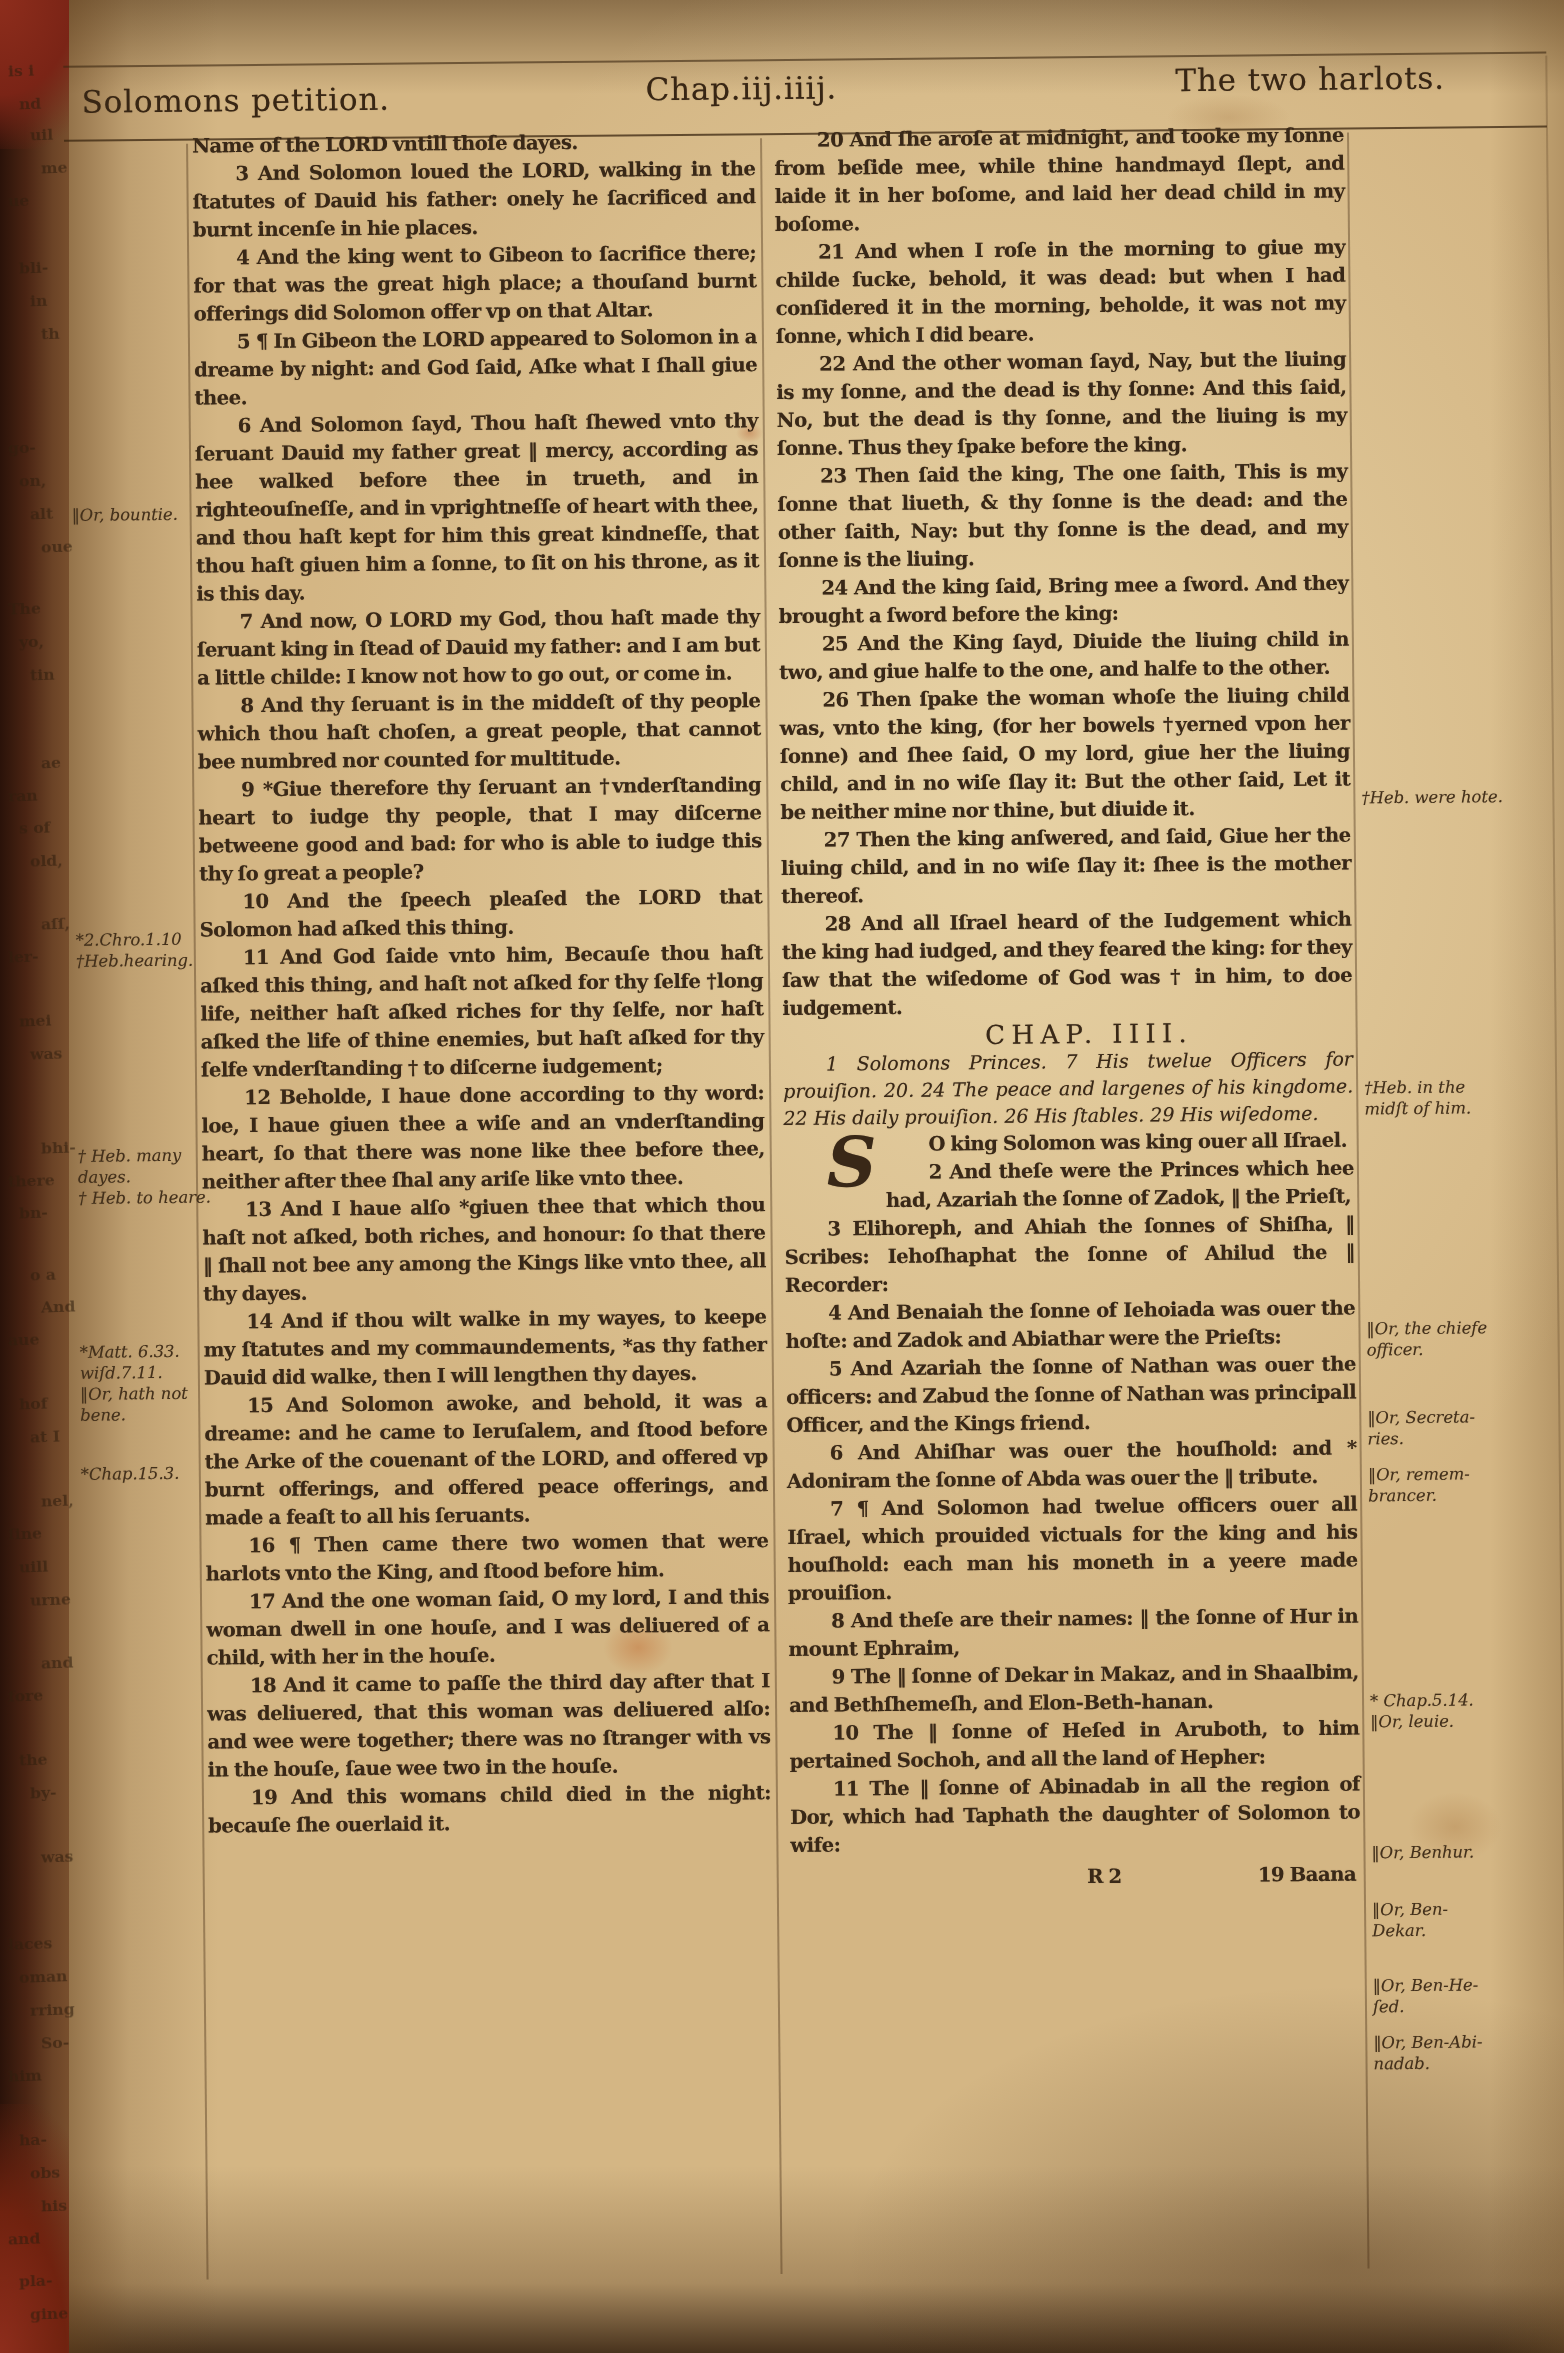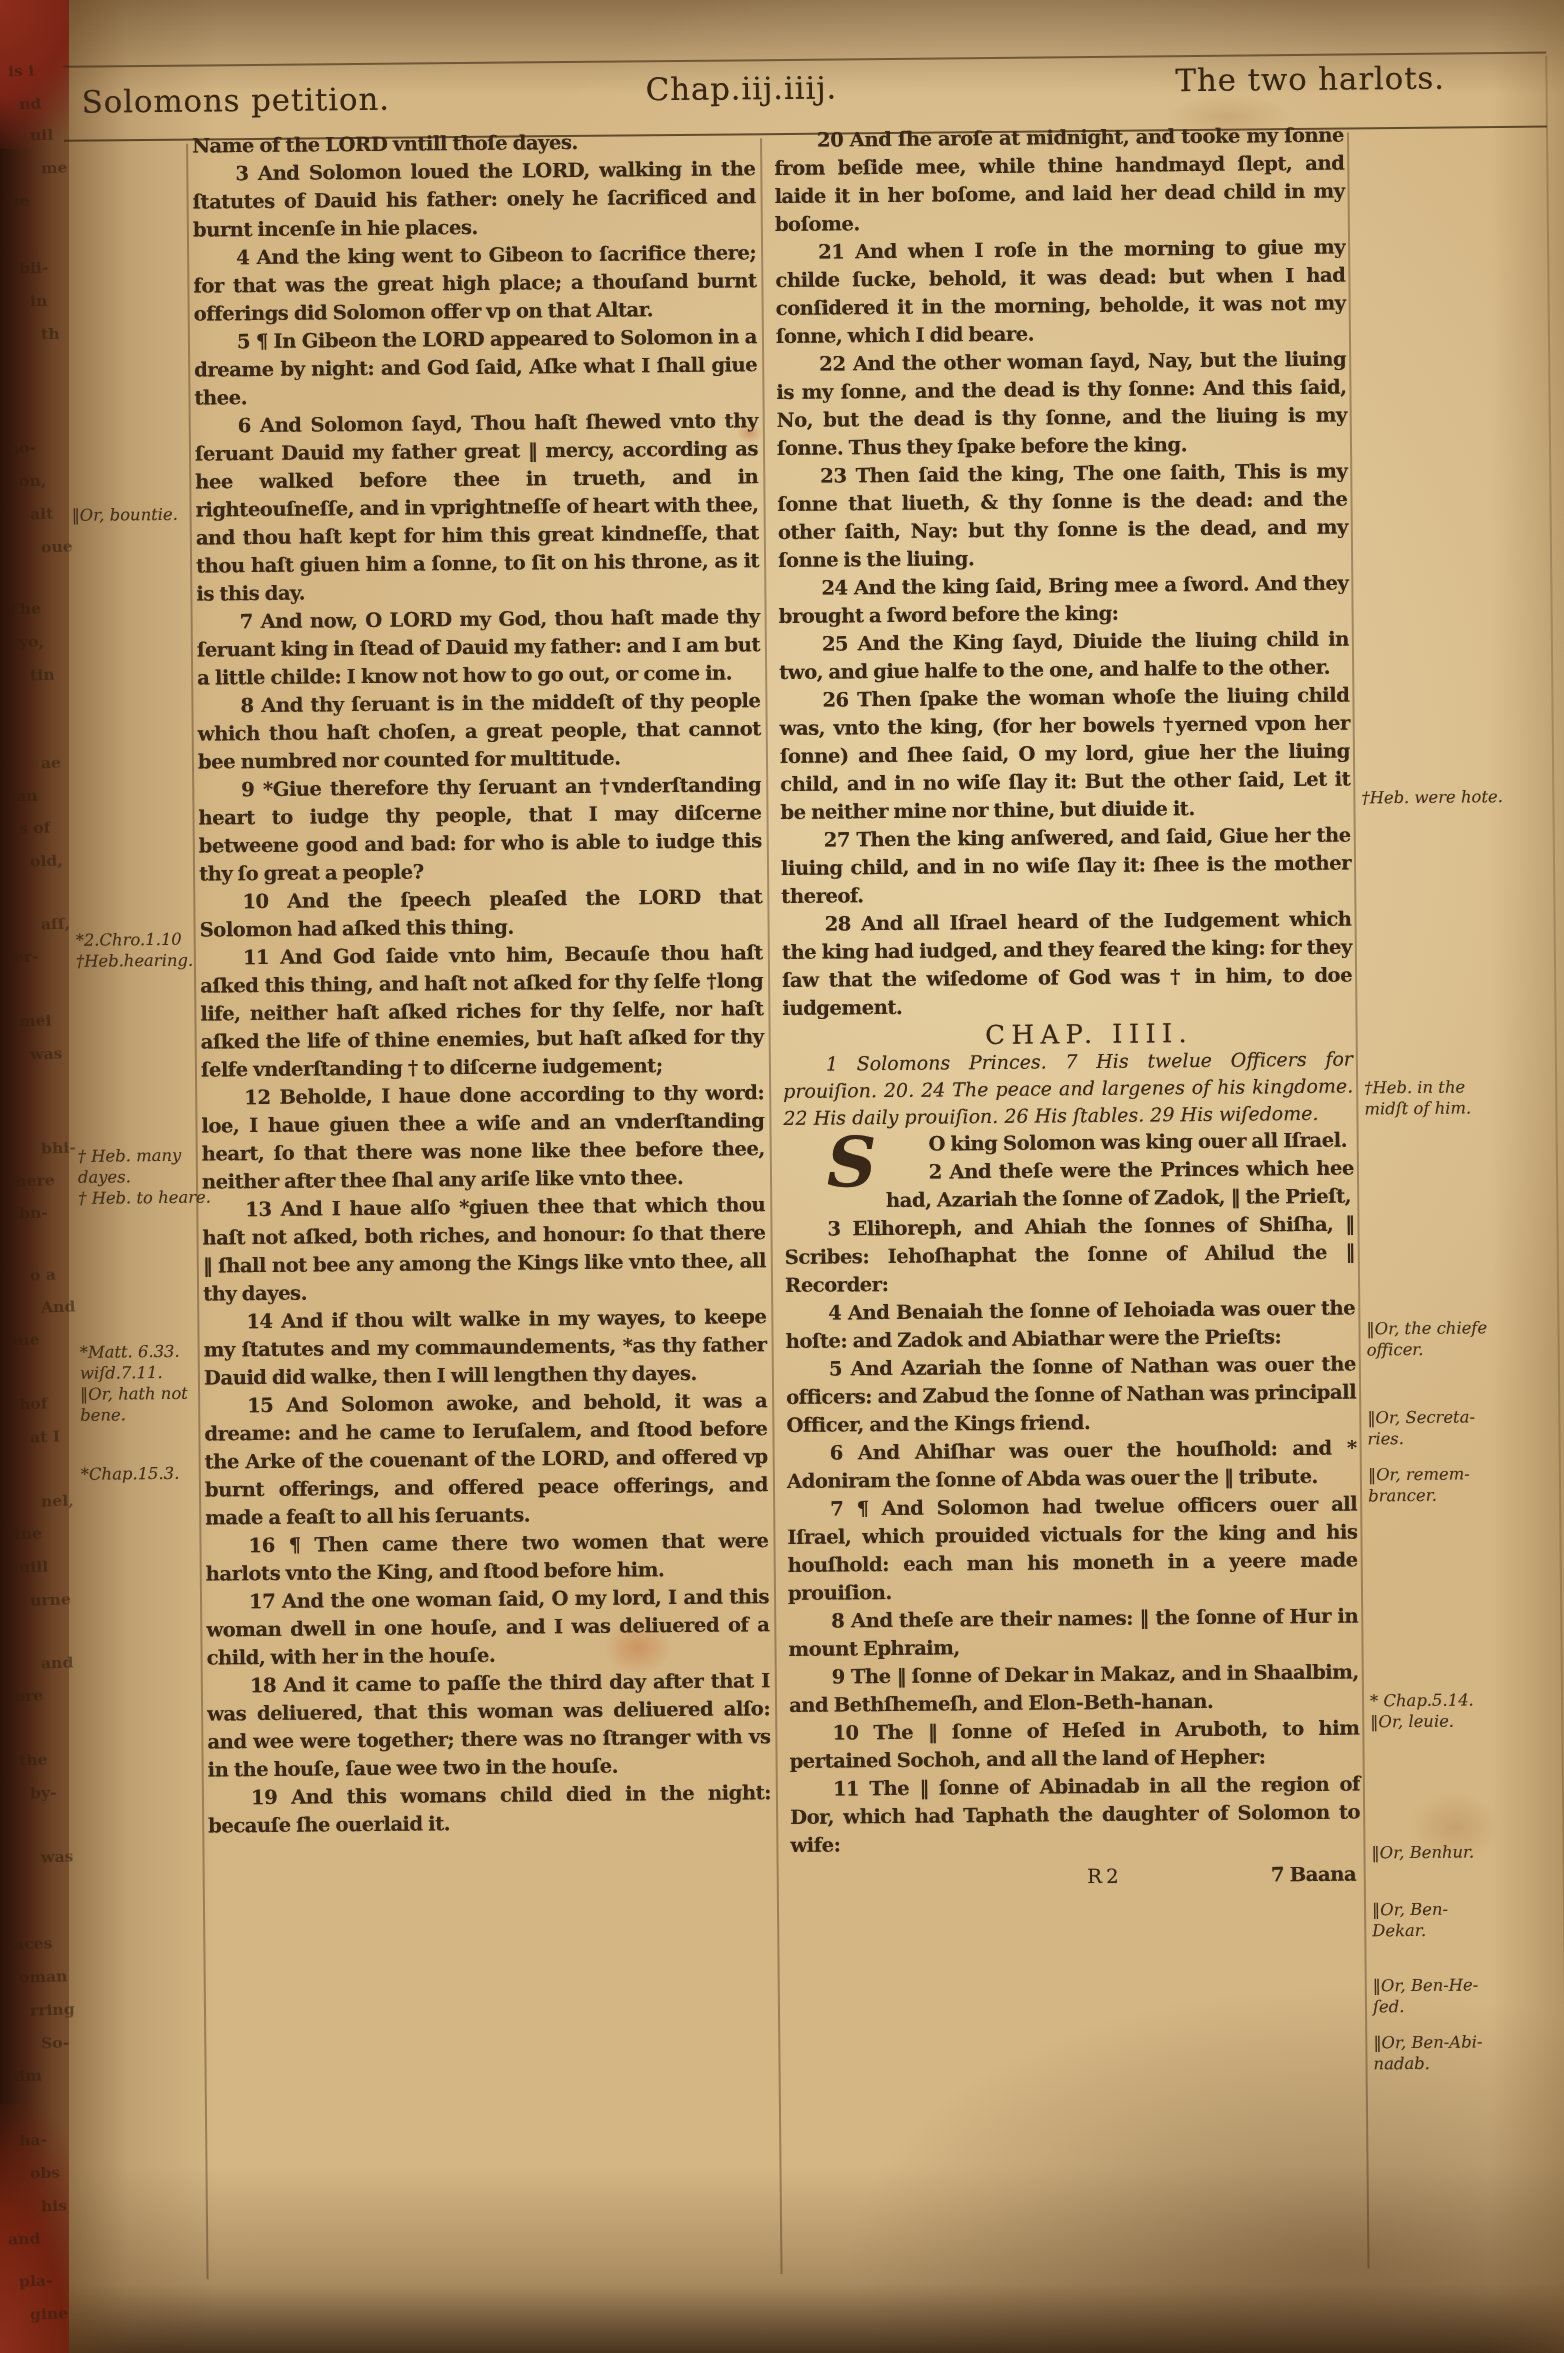--- a/index.html
+++ b/index.html
@@ -99,21 +99,21 @@
   .chap-arg{
     font-style:italic;font-weight:400;font-size:19px;line-height:27px;
     letter-spacing:0;word-spacing:0;margin:0 4.7px 12.5px 11px;text-indent:0;
   }
   .dropcap{
     float:left;font-size:69px;line-height:52px;height:52px;
     font-weight:700;font-style:italic;margin:4.7px 9.4px 0 0;color:#392817;
   }
   .v1{text-indent:0;}
   .catchline{position:relative;height:36px;margin-top:6.3px;}
-  .catchline .sig{position:absolute;left:52%;font-weight:400;}
+  .catchline .sig{position:absolute;left:52%;font-weight:700;}
   .catchline .cw{position:absolute;right:4.7px;font-weight:700;}
 
   
   .mnote{
     position:absolute;font-style:italic;font-size:16.4px;line-height:21px;
     font-weight:400;color:#43301b;letter-spacing:0;
     text-shadow:0 0 0.8px rgba(67,48,27,.4);white-space:nowrap;
   }
   .mnote.left{left:78px;width:119px;}
   .mnote.right{left:1365px;width:196px;}
@@ -244,21 +244,21 @@
         <p>5 And Azariah the ſonne of Nathan was ouer the officers: and Zabud the ſonne of Nathan was principall Officer, and the Kings friend.</p>
         <p>6 And Ahiſhar was ouer the houſhold: and * Adoniram the ſonne of Abda was ouer the ‖ tribute.</p>
         <p>7 ¶ And Solomon had twelue officers ouer all Iſrael, which prouided victuals for the king and his houſhold: each man his moneth in a yeere made prouiſion.</p>
         <p>8 And theſe are their names: ‖ the ſonne of Hur in mount Ephraim,</p>
         <p>9 The ‖ ſonne of Dekar in Makaz, and in Shaalbim, and Bethſhemeſh, and Elon-Beth-hanan.</p>
         <p>10 The ‖ ſonne of Heſed in Aruboth, to him pertained Sochoh, and all the land of Hepher:</p>
         <p>11 The ‖ ſonne of Abinadab in all the region of Dor, which had Taphath the daughter of Solomon to wife:</p>
       </div>
     <div class="catchline">
       <span class="sig">R 2</span>
-      <span class="cw">7 Baana</span>
+      <span class="cw">19 Baana</span>
     </div>
   </div>
 
   <div id="notes-left">
       <div class="mnote left" style="top: 498px;">
         <div>‖Or, bountie.</div>
       </div>
       <div class="mnote left" style="top: 923px;">
         <div>*2.Chro.1.10</div>
         <div>†Heb.hearing.</div>

